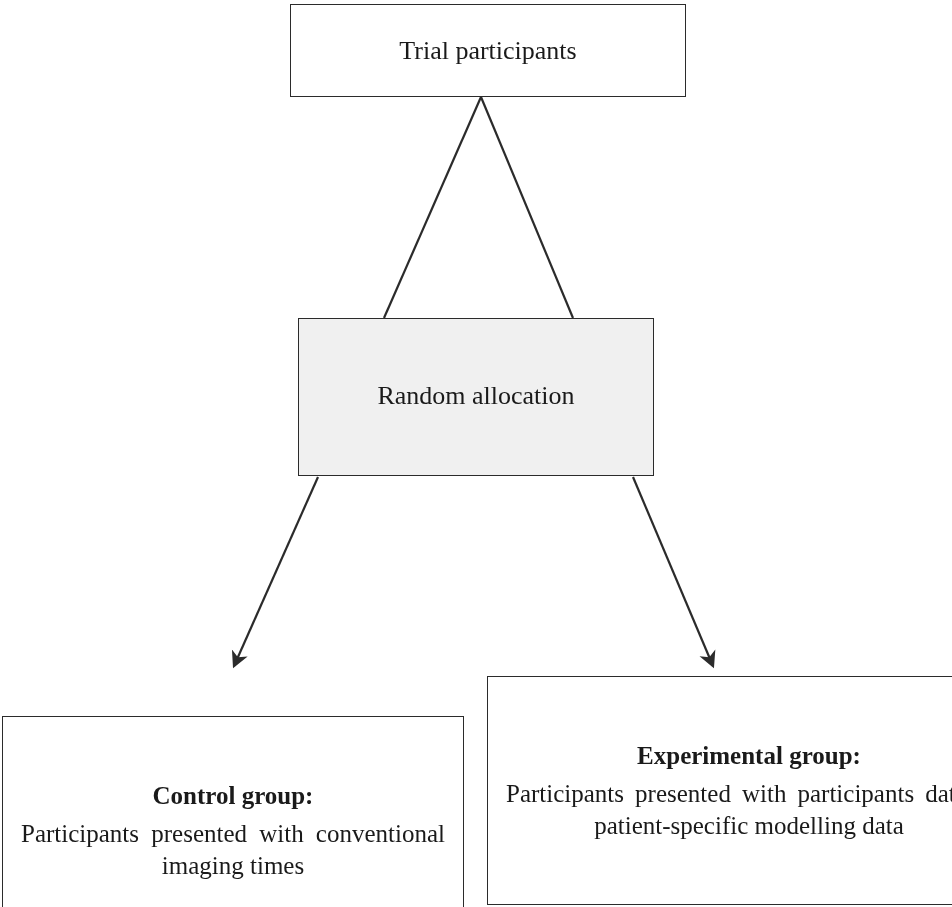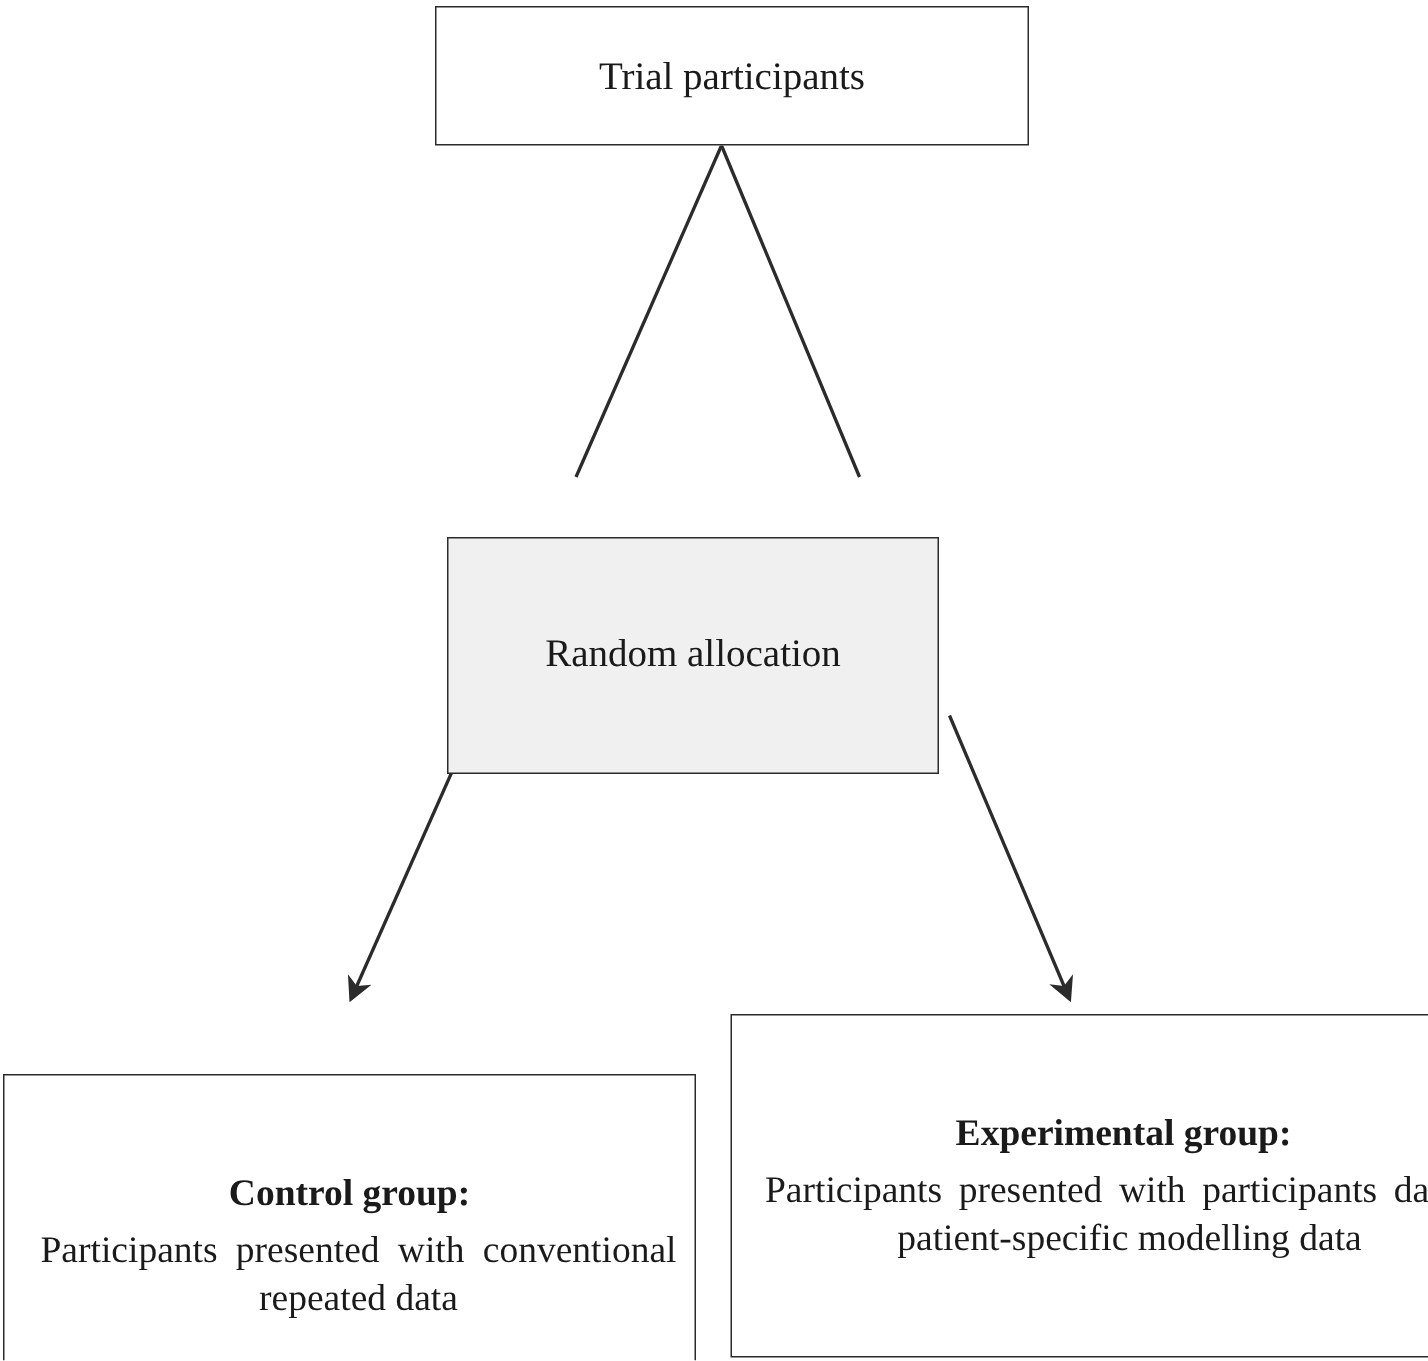--- a/index.html
+++ b/index.html
@@ -26,45 +26,45 @@
     height: 907px;
     pointer-events: none;
   }
   .node {
     position: absolute;
     box-sizing: border-box;
     border: 1.6px solid #2b2b2b;
     background: #ffffff;
     display: flex;
     flex-direction: column;
+    align-items: center;
     justify-content: center;
     text-align: center;
     line-height: 1.28;
   }
   .node .line {
     display: block;
     width: 100%;
   }
   
   #node-trial {
     left: 290px;
     top: 4px;
     width: 396px;
     height: 93px;
     font-size: 26px;
   }
   
   #node-random {
     left: 298px;
     top: 318px;
-    width: 328px;
+    width: 356px;
     height: 158px;
     background: #f0f0f0;
     font-size: 26px;
-    margin-top: 40px;
   }
   #node-random .line-1 { margin-bottom: 2px; }
   #node-random .line-2 { font-weight: bold; }
   
   #node-control {
     left: 2px;
     top: 676px;
     width: 462px;
     height: 229px;
     font-size: 25px;
@@ -121,21 +121,21 @@
   <div class="node" id="node-trial">
     <span class="line">Trial participants</span>
   </div>
 
   <div class="node" id="node-random">
     <span class="line line-1">Random allocation</span>
   </div>
 
   <div class="node" id="node-control">
     <span class="line title">Control group:</span>
-    <span class="line body">Participants presented with conventional repeated data</span>
+    <span class="line body">Participants presented with conventional imaging times</span>
   </div>
 
   <div class="node" id="node-experimental">
     <span class="line title">Experimental group:</span>
     <span class="line body">Participants presented with participants data + patient-specific modelling data</span>
   </div>
 
 </div>
 
 </body></html>

